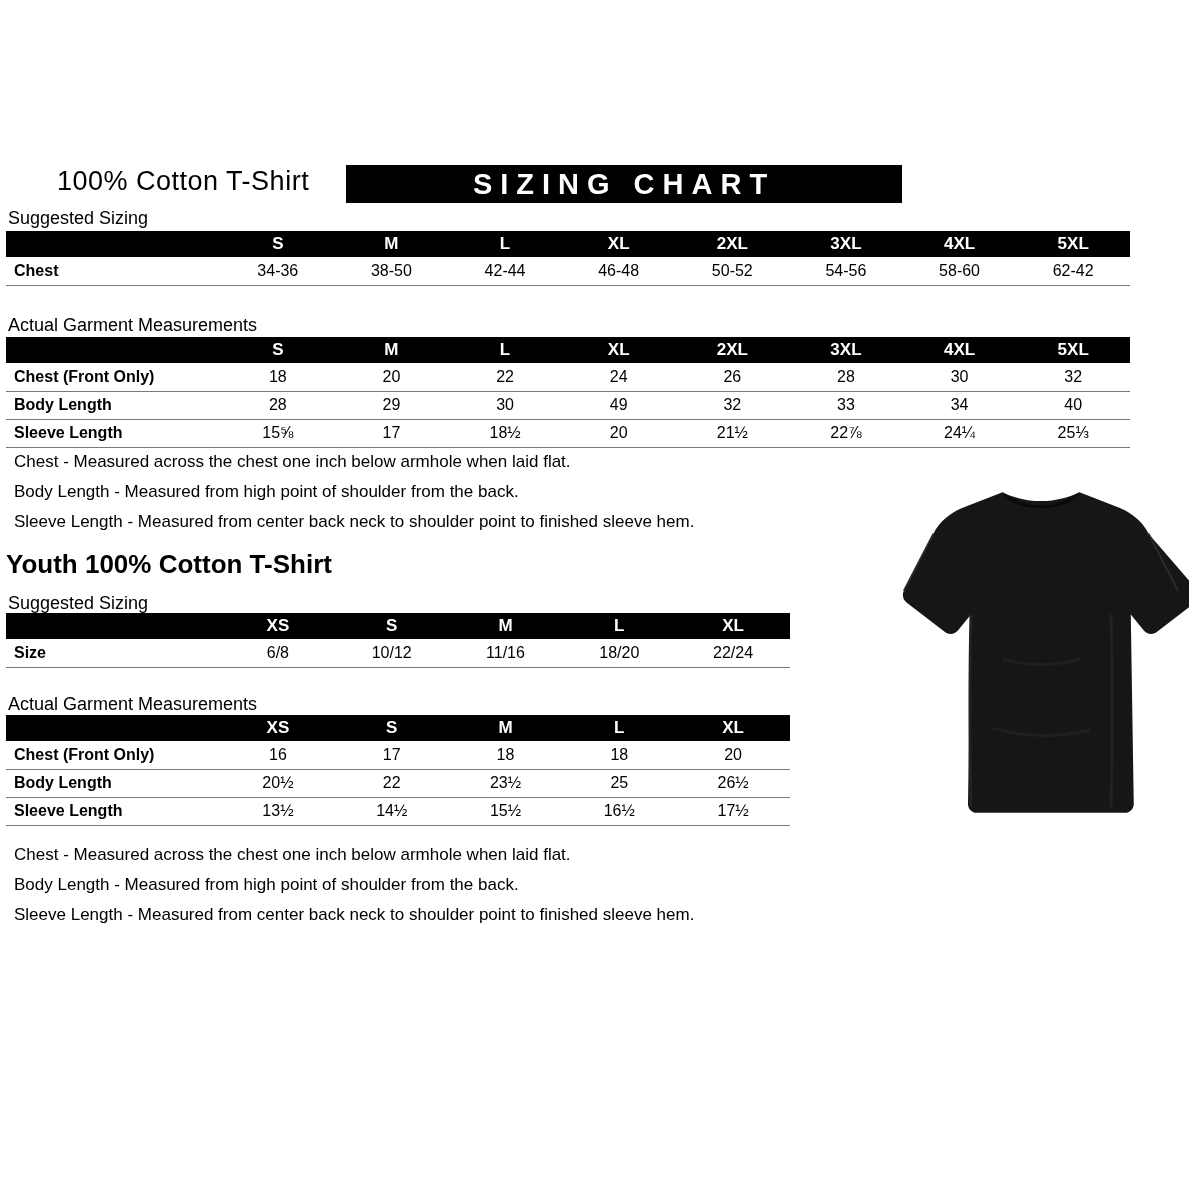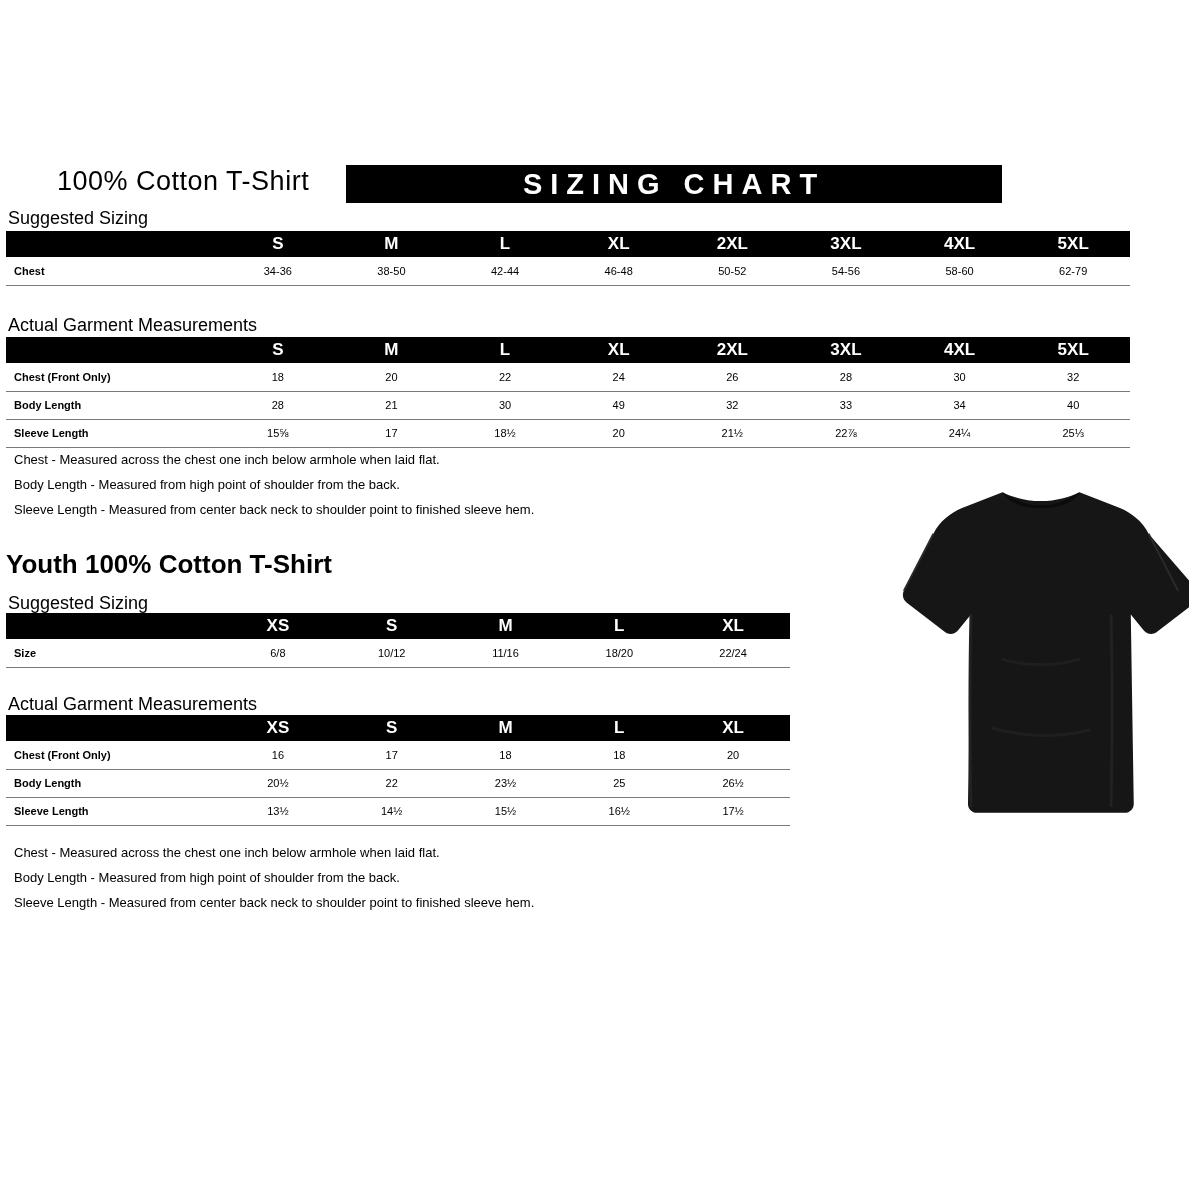--- a/index.html
+++ b/index.html
@@ -5,50 +5,50 @@
   * { margin:0; padding:0; box-sizing:border-box; }
   html,body { background:#fff; }
   body {
     width:1200px; height:1200px; position:relative;
     font-family:"Liberation Sans", sans-serif; color:#000;
   }
   .abs { position:absolute; }
 
   .adult-title { left:13px; top:166px; font-size:27px; font-weight:400; letter-spacing:0.5px;margin-left:44px; }
   .banner {
-    left:346px; top:165px; width:656px; height:38px; background:#000;
+    left:346px; top:165px; width:556px; height:38px; background:#000;
     display:flex; align-items:center; justify-content:center;
   }
   .banner span { color:#fff; font-size:29px; font-weight:700; letter-spacing:8px; }
 
   .sec-label { font-size:18px; font-weight:400; }
   .pos-sug1 { left:8px;  top:208px; }
   .pos-act1 { left:8px;  top:315px; }
   .pos-sug2 { left:8px;  top:593px; }
   .pos-act2 { left:8px;  top:694px; }
 
   table.chart { border-collapse:collapse; table-layout:fixed; }
   table.chart th {
     background:#000; color:#fff; font-size:17px; font-weight:700;
     height:26px; text-align:center; padding:0;
   }
   table.chart td {
-    font-size:11px; height:28px; text-align:center;
+    font-size:16px; height:28px; text-align:center;
     border-bottom:1px solid #7a7a7a; padding:0;
   }
   table.chart td.rowlabel { text-align:left; padding-left:8px; }
   table.chart td.rowlabel .lbl { font-weight:700; }
   table.chart td.rowlabel .note { font-weight:700; }
 
   .pos-t1 { left:6px; top:231px; width:1124px; }
   .pos-t2 { left:6px; top:337px; width:1124px; }
   .pos-t3 { left:6px; top:613px; width:784px; }
   .pos-t4 { left:6px; top:715px; width:784px; }
 
-  .notes { font-size:13px; }
+  .notes { font-size:17px; }
   .notes div { margin-bottom:10px; }
   .pos-n1 { left:14px; top:452px; }
   .pos-n2 { left:14px; top:845px; }
 
   .youth-title { left:6px; top:549px; font-size:26px; font-weight:700;text-align:right; }
 
   .tshirt { left:893px; top:481px; width:296px; height:346px; }
   .tshirt svg { width:100%; height:100%; display:block; }
 </style>
 </head>
@@ -90,21 +90,21 @@
     <tbody>
       <tr>
         <td class="rowlabel"><span class="lbl">Chest</span></td>
         <td>34-36</td>
         <td>38-50</td>
         <td>42-44</td>
         <td>46-48</td>
         <td>50-52</td>
         <td>54-56</td>
         <td>58-60</td>
-        <td>62-79</td>
+        <td>62-42</td>
       </tr>
     </tbody>
   </table>
 
 <div class="abs sec-label pos-act1">Actual Garment Measurements</div>
 
 <table class="abs chart pos-t2">
     <colgroup>
       <col style="width:215px">
       <col>
@@ -137,21 +137,21 @@
         <td>22</td>
         <td>24</td>
         <td>26</td>
         <td>28</td>
         <td>30</td>
         <td>32</td>
       </tr>
       <tr>
         <td class="rowlabel"><span class="lbl">Body Length</span></td>
         <td>28</td>
-        <td>21</td>
+        <td>29</td>
         <td>30</td>
         <td>49</td>
         <td>32</td>
         <td>33</td>
         <td>34</td>
         <td>40</td>
       </tr>
       <tr>
         <td class="rowlabel"><span class="lbl">Sleeve Length</span></td>
         <td>15⅝</td>

